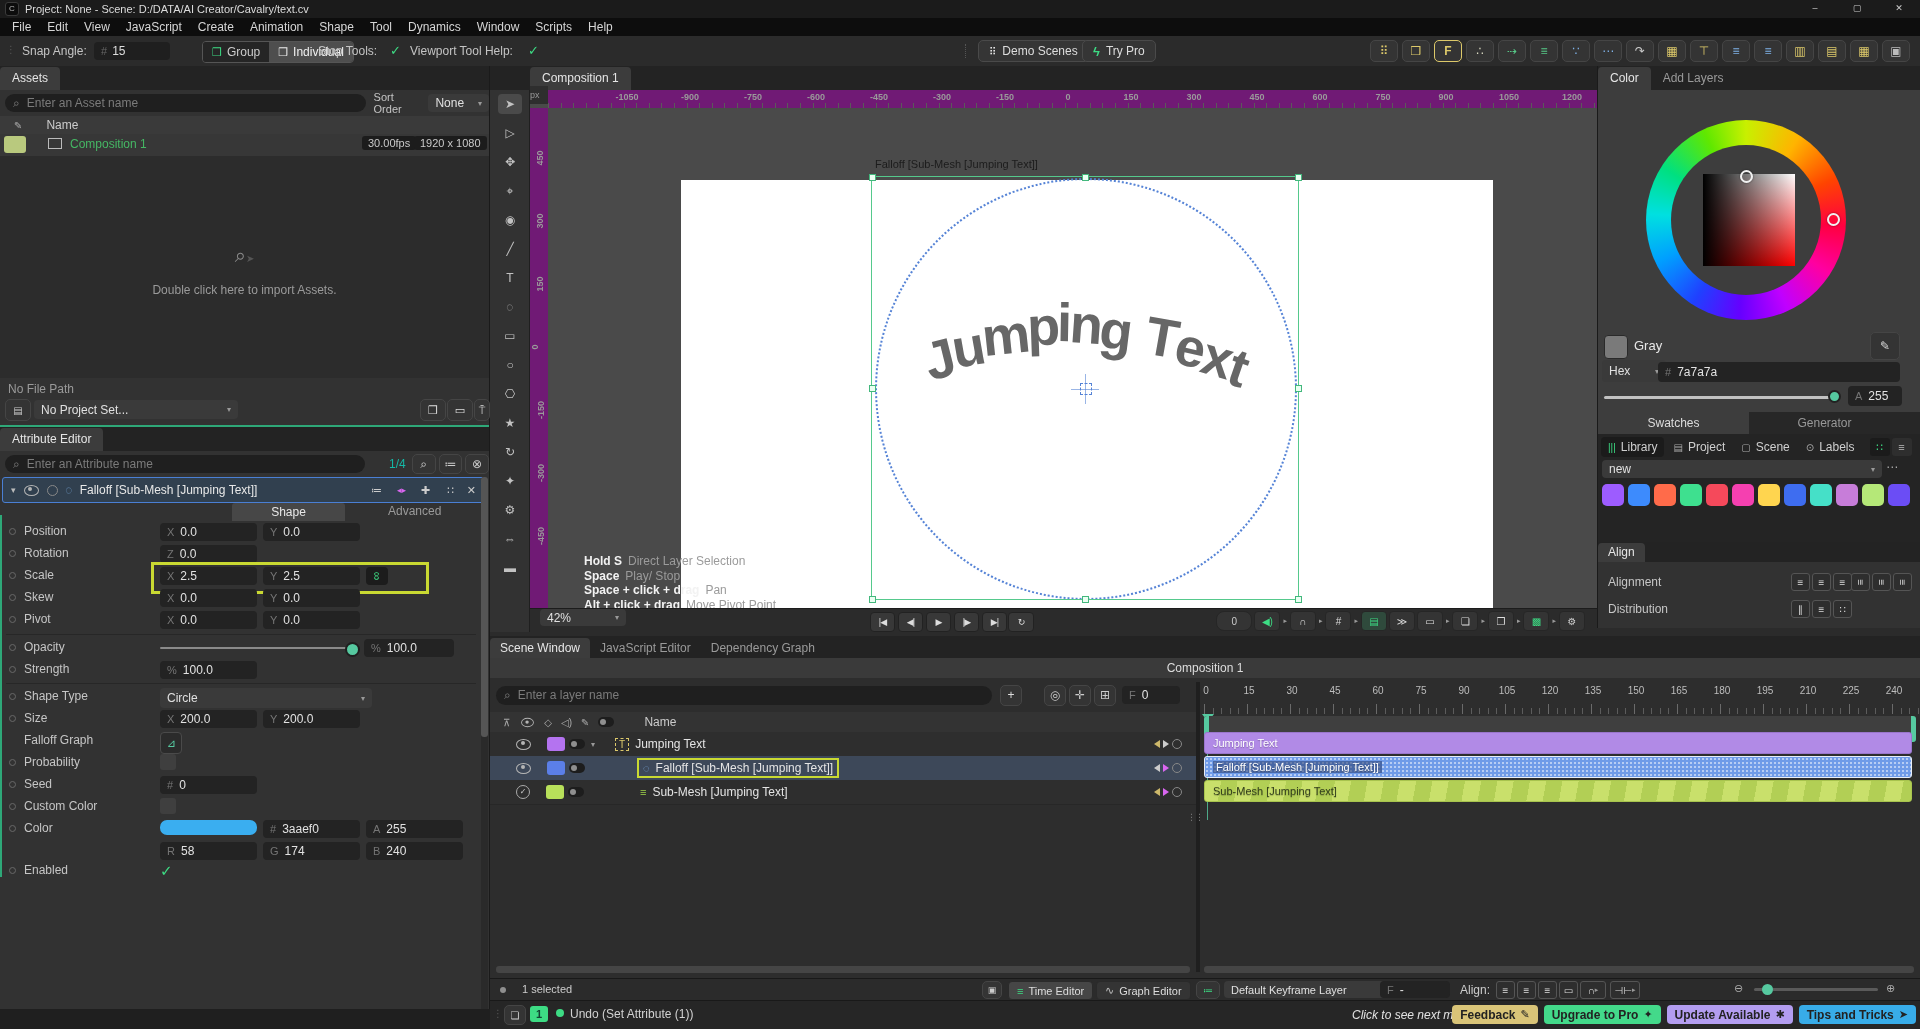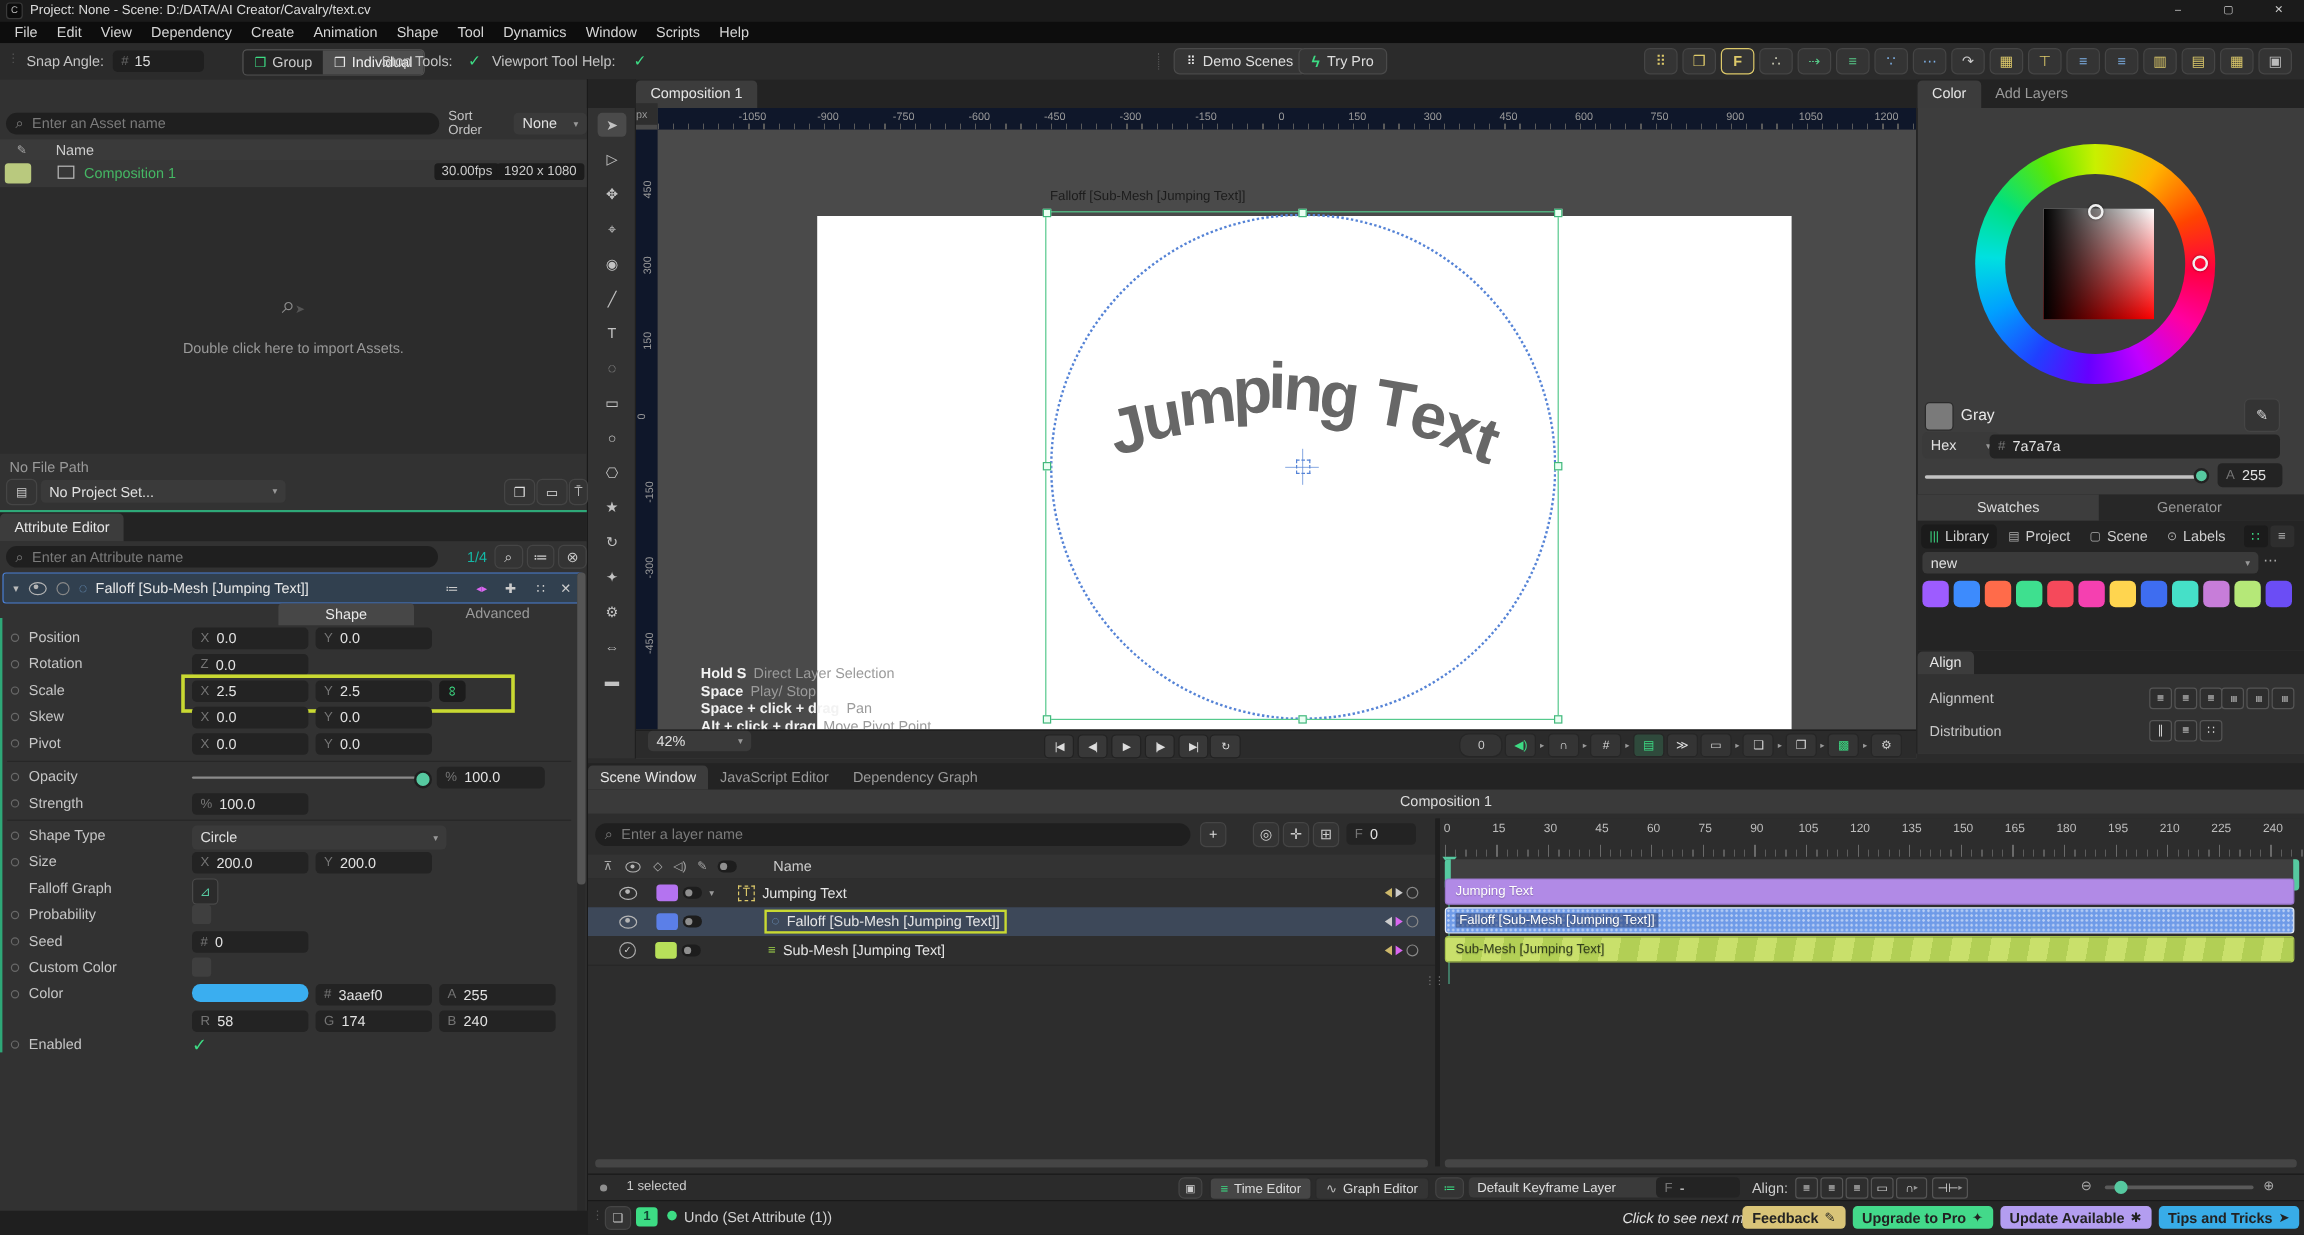--- a/index.html
+++ b/index.html
@@ -54,21 +54,21 @@
   .slider .hnd{position:absolute;right:-2px;top:1px;width:11px;height:11px;border-radius:50%;background:#56c9a0;border:2px solid #1f1f1f;}
   .cbox{width:16px;height:16px;background:#3f3f3f;border-radius:3px;}
   .gbtn{width:20px;height:20px;background:#2b2b2b;border:1px solid #4a4a4a;border-radius:4px;color:#56c9a0;
         font-size:11px;display:flex;align-items:center;justify-content:center;}
   .linkbtn{width:22px;height:18px;background:#1c1c1c;border-radius:4px;color:#3ddc84;display:flex;align-items:center;justify-content:center;}
   .linkbtn span{display:inline-block;transform:rotate(90deg);font-size:12px;}
   .eye{display:inline-block;width:13px;height:9px;border:1px solid #b5b5b5;border-radius:50%;position:relative;}
   .eye::after{content:"";position:absolute;left:3.5px;top:1.5px;width:4px;height:4px;border-radius:50%;background:#b5b5b5;}
   
   .vp{left:530px;top:66px;width:1067px;height:566px;background:#4a4a4a;}
-  .ruler{background:#0f172a;overflow:hidden;}
+  .ruler{background:#701a75;overflow:hidden;font-weight:bold;}
   .rlx-num{position:absolute;top:2px;font-size:9px;color:#9a9a9a;transform:translateX(-50%);}
   .rly-num{position:absolute;left:2px;font-size:9px;color:#9a9a9a;transform:rotate(-90deg);transform-origin:center;}
   .ticksx{position:absolute;left:0;right:0;bottom:0;height:5px;
           background:repeating-linear-gradient(to right,#5a5a5a 0 1px,transparent 1px 12.6px);}
   .handle{width:7px;height:7px;background:#eafff2;border:1px solid #43b87d;position:absolute;box-sizing:border-box;}
   .helpline{display:flex;gap:6px;font-size:12px;line-height:14.6px;}
   .helpkey{color:#f2f2f2;font-weight:bold;}
   .helpdesc{color:#9b9b9b;}
   .transport{display:flex;gap:3px;}
   .pbtn{width:23px;height:18px;background:#383838;border:1px solid #222;border-radius:4px;color:#ddd;
@@ -120,21 +120,21 @@
       <span class="wctrl">–</span>
       <span class="wctrl">▢</span>
       <span class="wctrl">✕</span>
     </div>
   </div>
 
   <div class="abs menubar" id="menubar">
       <span class="mitem">File</span>
       <span class="mitem">Edit</span>
       <span class="mitem">View</span>
-      <span class="mitem">Dependency</span>
+      <span class="mitem">JavaScript</span>
       <span class="mitem">Create</span>
       <span class="mitem">Animation</span>
       <span class="mitem">Shape</span>
       <span class="mitem">Tool</span>
       <span class="mitem">Dynamics</span>
       <span class="mitem">Window</span>
       <span class="mitem">Scripts</span>
       <span class="mitem">Help</span>
     </div>
 
@@ -184,20 +184,23 @@
         <span class="icbtn" style="color: rgb(127, 178, 232);">≡</span>
         <span class="icbtn" style="color: rgb(221, 201, 106);">▥</span>
         <span class="icbtn" style="color: rgb(221, 201, 106);">▤</span>
         <span class="icbtn" style="color: rgb(221, 201, 106);">▦</span>
         <span class="icbtn" style="color: rgb(187, 187, 187);">▣</span>
       </div>
   </div>
 
   <div class="abs leftpanel">
 
+    <div class="tabbar" style="height:24px">
+      <span class="tab on">Assets</span>
+    </div>
     <div class="abs" style="left:0;top:24px;width:489px;height:26px;background:#323232;display:flex;align-items:center">
       <div class="pill" style="margin-left:5px;width:355px;height:18px">
         <span>⌕</span>
         <span>Enter an Asset name</span>
       </div>
       <span class="tlabel" style="margin-left:8px;font-size:11px">Sort Order</span>
       <div class="dd" style="margin-left:5px;width:48px;height:18px">
         <span>None</span>
           <span style="font-size:8px;color:#999">▾</span>
       </div>

